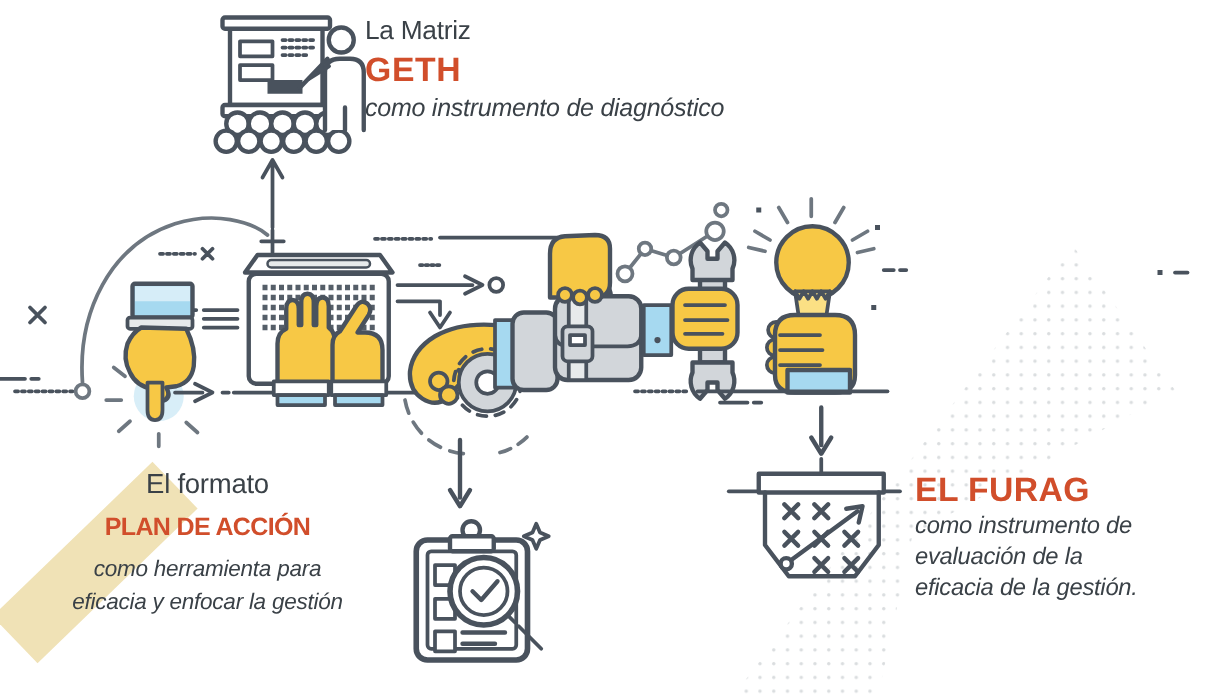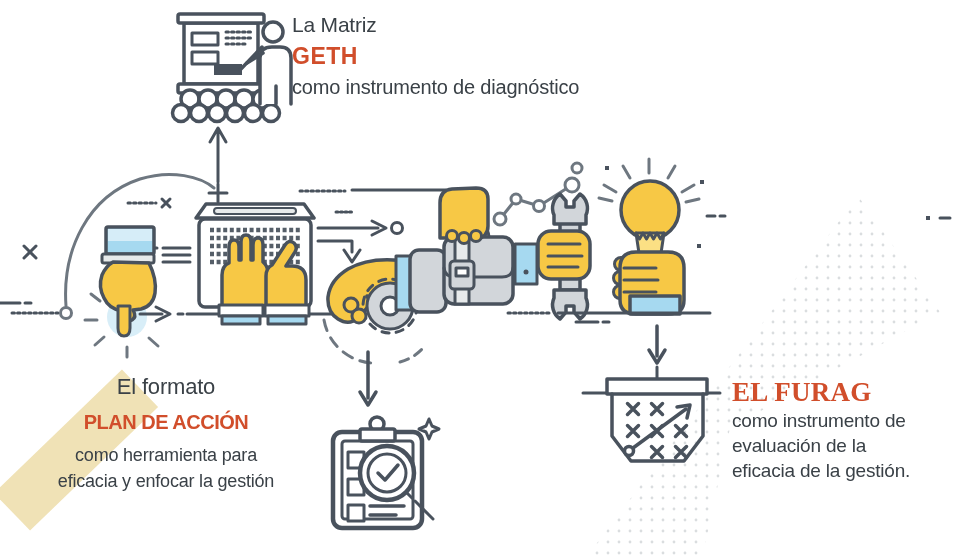--- a/index.html
+++ b/index.html
@@ -8,29 +8,29 @@
   .scene{position:absolute;left:0;top:0;}
   
   .ln{stroke:var(--outline);stroke-width:3;fill:none;stroke-linecap:round;stroke-linejoin:round}
   .ln2{stroke:var(--outline);stroke-width:3.5;fill:none;stroke-linecap:round;stroke-linejoin:round}
   .soft{stroke:var(--outline_soft);stroke-width:3;fill:none;stroke-linecap:round;stroke-linejoin:round}
   .fy{fill:var(--yellow)} .fyl{fill:var(--yellow_light)} .fb{fill:var(--blue)} .fbl{fill:var(--blue_light)}
   .fg{fill:var(--gray)} .fgl{fill:var(--gray_light)} .fw{fill:#fff} .fo{fill:var(--outline)}
   .txt{position:absolute;color:var(--text);letter-spacing:-0.2px;}
   .t-intro{font-size:21px;line-height:26px;}
   .t-big{font-weight:bold;color:var(--accent);}
-  .t-cap{font-size:20px;line-height:26px;}
+  .t-cap{font-size:20px;line-height:26px;font-style:italic;}
   #geth-text{left:292px;top:12px;text-align:left;}
-  #geth-text .t-big{font-size:23px;line-height:36px;letter-spacing:0.5px;}
+  #geth-text .t-big{font-size:27px;line-height:36px;letter-spacing:0.5px;}
   #plan-text{left:30px;top:372px;width:272px;text-align:center;}
   #plan-text .t-intro{font-size:22px;line-height:30px;}
   #plan-text .t-big{font-size:20px;line-height:40px;letter-spacing:-0.5px;}
   #plan-text .t-cap{font-size:18px;line-height:26px;}
   #furag-text{left:732px;top:376px;width:215px;text-align:left;}
-  #furag-text .t-big{font-size:27px;line-height:32px;letter-spacing:0.3px;font-family:Liberation Serif, serif;}
+  #furag-text .t-big{font-size:27px;line-height:32px;letter-spacing:0.3px;}
   #furag-text .t-cap{font-size:19px;line-height:25px;}
   #plan-strip{position:absolute;left:-13px;top:424px;width:178px;height:52px;
               background:var(--tan);transform:rotate(-44deg);}
 </style>
 </head>
 <body>
 
 <div class="stage">
 
   <div id="plan-strip"></div>

